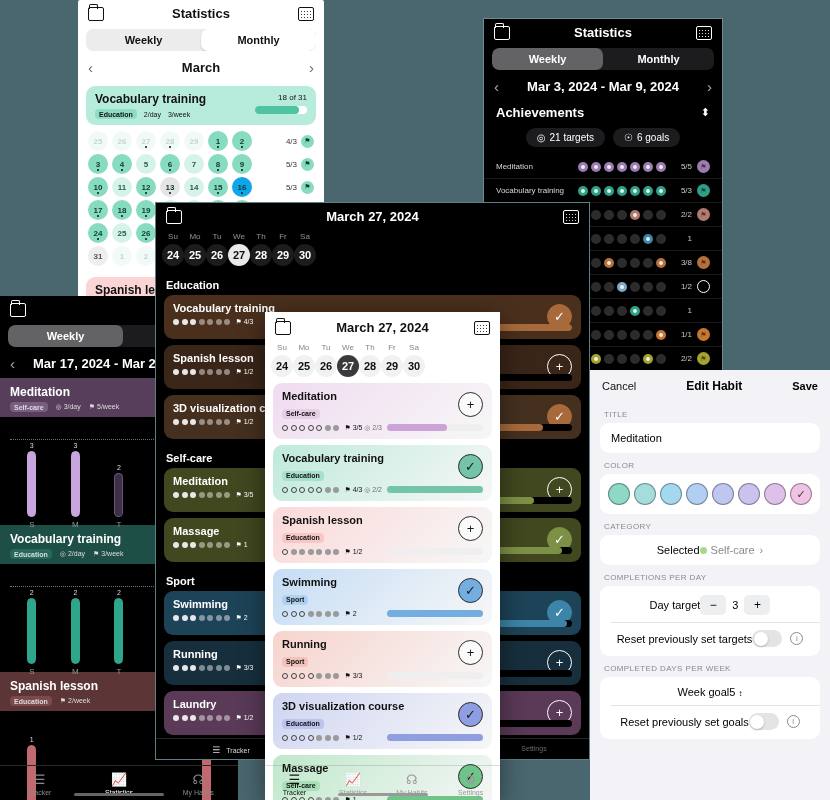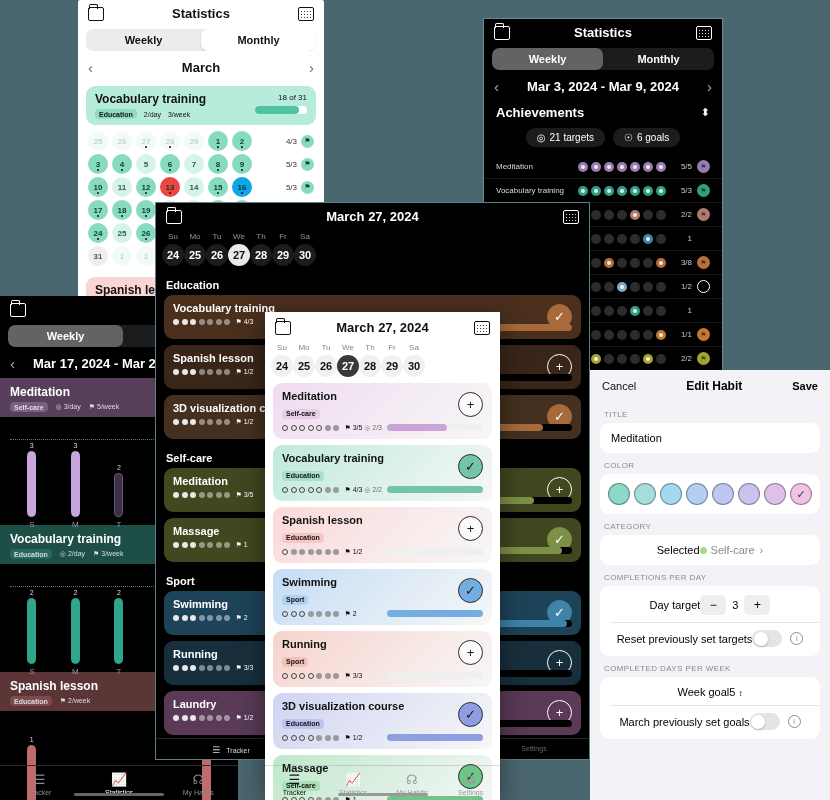--- a/index.html
+++ b/index.html
@@ -199,21 +199,21 @@
         <div class="dcell" style="background: rgb(134, 219, 192); color: rgb(13, 59, 48);">9<i class="dot"></i></div>
         <div class="rowend">
           <span>5/3</span>
           <span class="badge" style="background: rgb(134, 219, 192); color: rgb(13, 59, 48);">⚑</span>
         </div>
       </div>
       <div class="mrow">
         <div class="dcell" style="background: rgb(134, 219, 192); color: rgb(13, 59, 48);">10<i class="dot"></i></div>
         <div class="dcell" style="background: rgb(214, 243, 233); color: rgb(44, 92, 80);">11</div>
         <div class="dcell" style="background: rgb(134, 219, 192); color: rgb(13, 59, 48);">12<i class="dot"></i></div>
-        <div class="dcell" style="background: #ef4444; color: rgb(13, 59, 48);">13<i class="dot"></i></div>
+        <div class="dcell" style="background: #e5e5e5; color: rgb(13, 59, 48);">13<i class="dot"></i></div>
         <div class="dcell" style="background: rgb(214, 243, 233); color: rgb(44, 92, 80);">14</div>
         <div class="dcell" style="background: rgb(134, 219, 192); color: rgb(13, 59, 48);">15<i class="dot"></i></div>
         <div class="dcell" style="background: #0ea5e9; color: rgb(13, 59, 48);">16<i class="dot"></i></div>
         <div class="rowend">
           <span>5/3</span>
           <span class="badge" style="background: rgb(134, 219, 192); color: rgb(13, 59, 48);">⚑</span>
         </div>
       </div>
       <div class="mrow">
         <div class="dcell" style="background: rgb(134, 219, 192); color: rgb(13, 59, 48);">17<i class="dot"></i></div>
@@ -938,20 +938,20 @@
   <div class="scard">
     <div class="swrow">
       <span>Week goal</span>
       <span>
         <span>5</span>
         <span style="font-size:8px;">↕</span>
       </span>
     </div>
     <div class="divider"></div>
     <div class="swrow">
-      <span>March previously set goals</span>
+      <span>Reset previously set goals</span>
       <span style="display:flex; align-items:center;">
         <span class="toggle"></span>
         <span class="infoi">i</span>
       </span>
     </div>
   </div>
 </div>
 
 </body></html>

